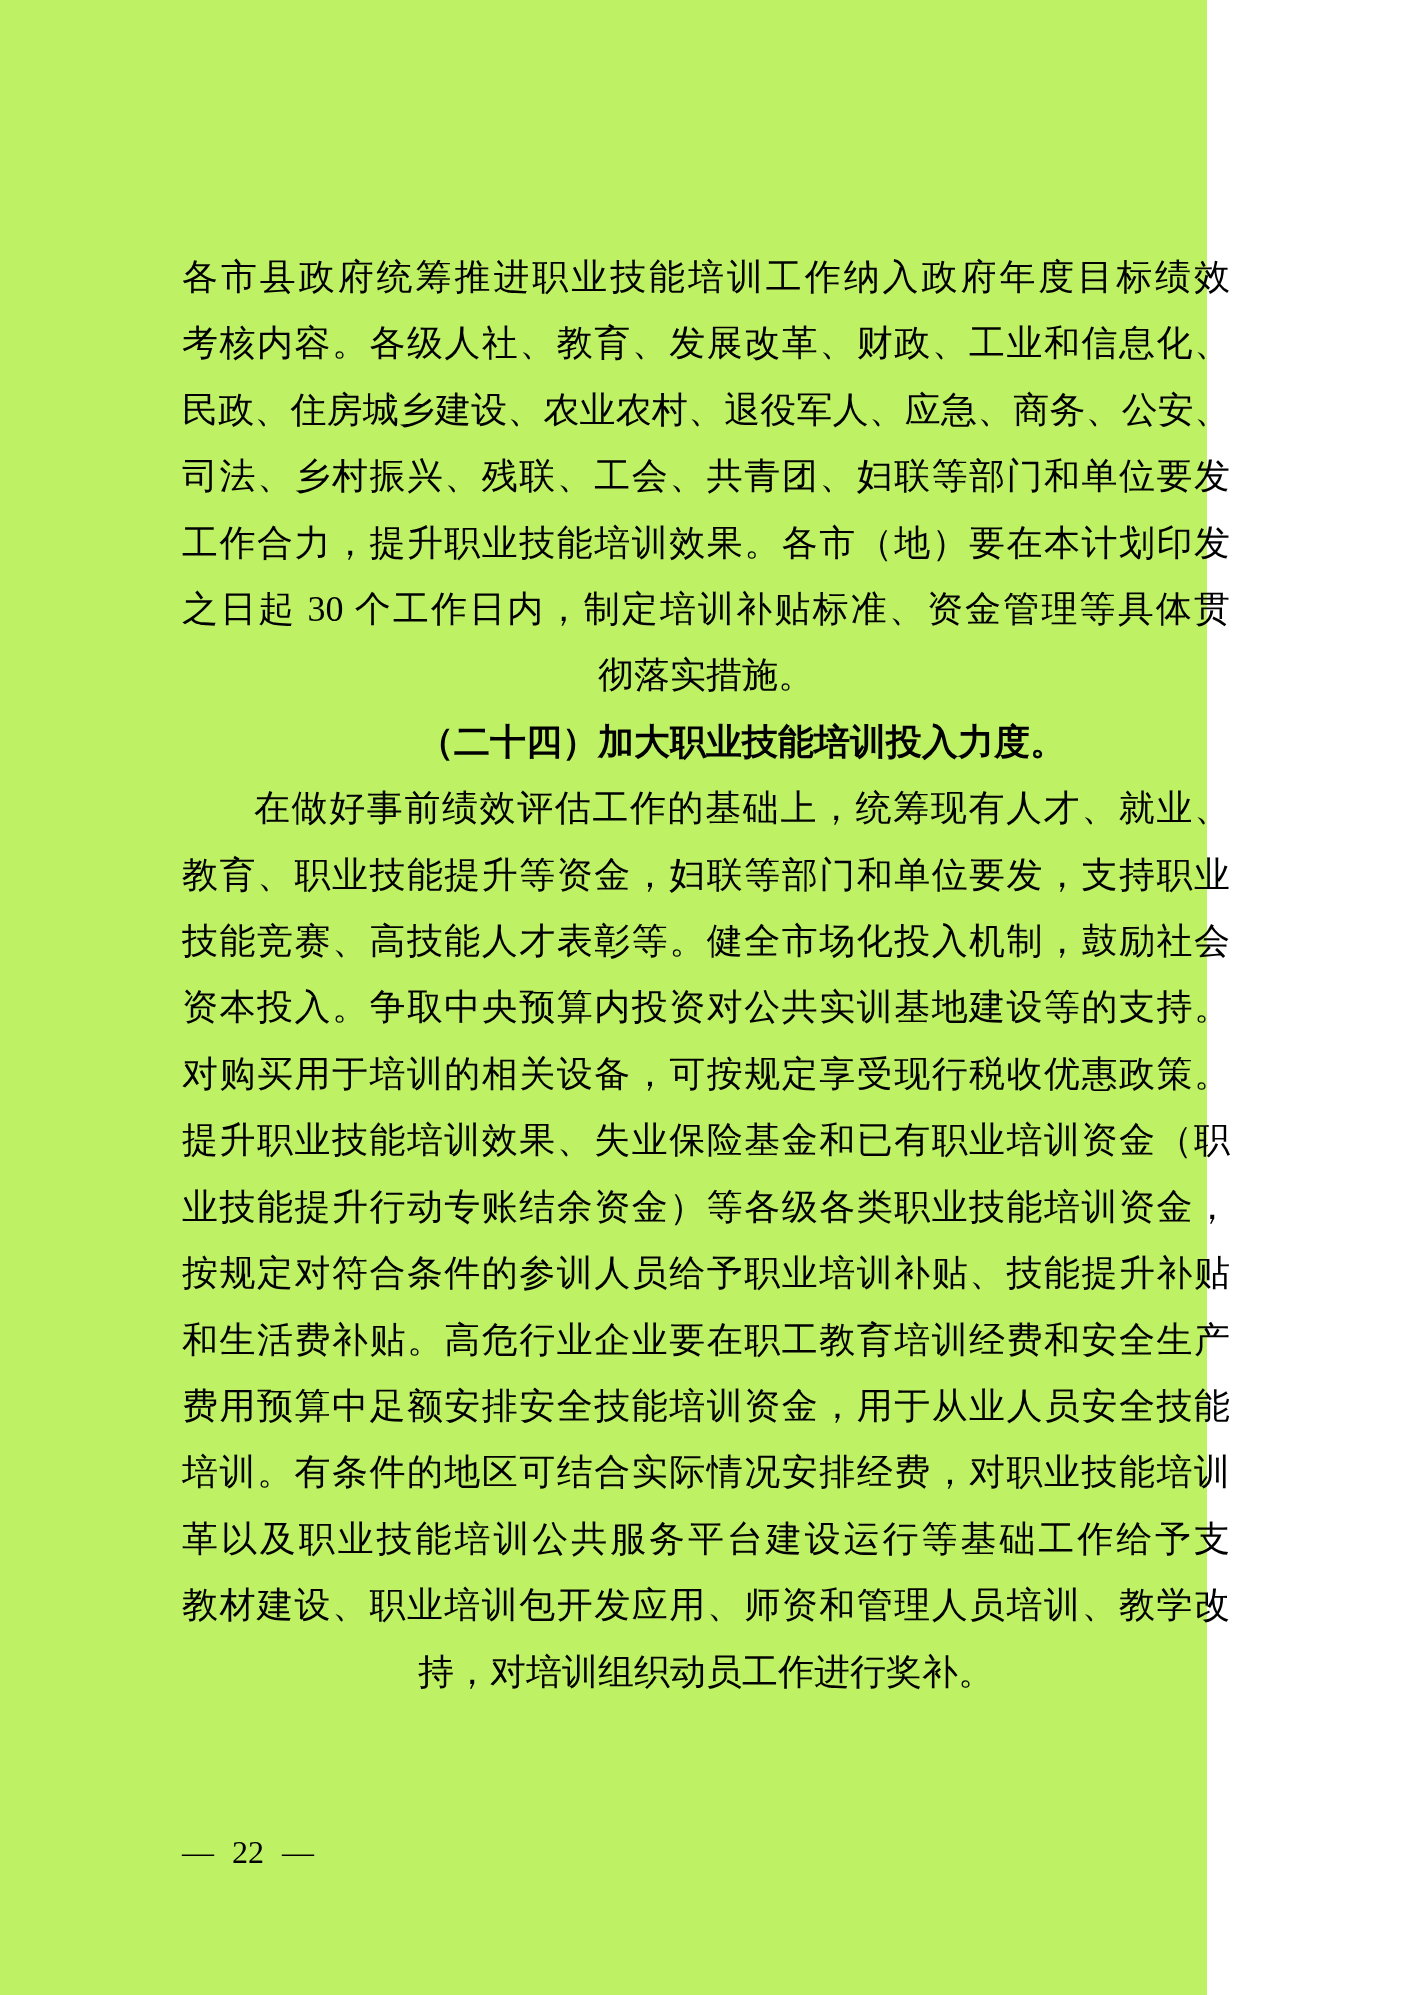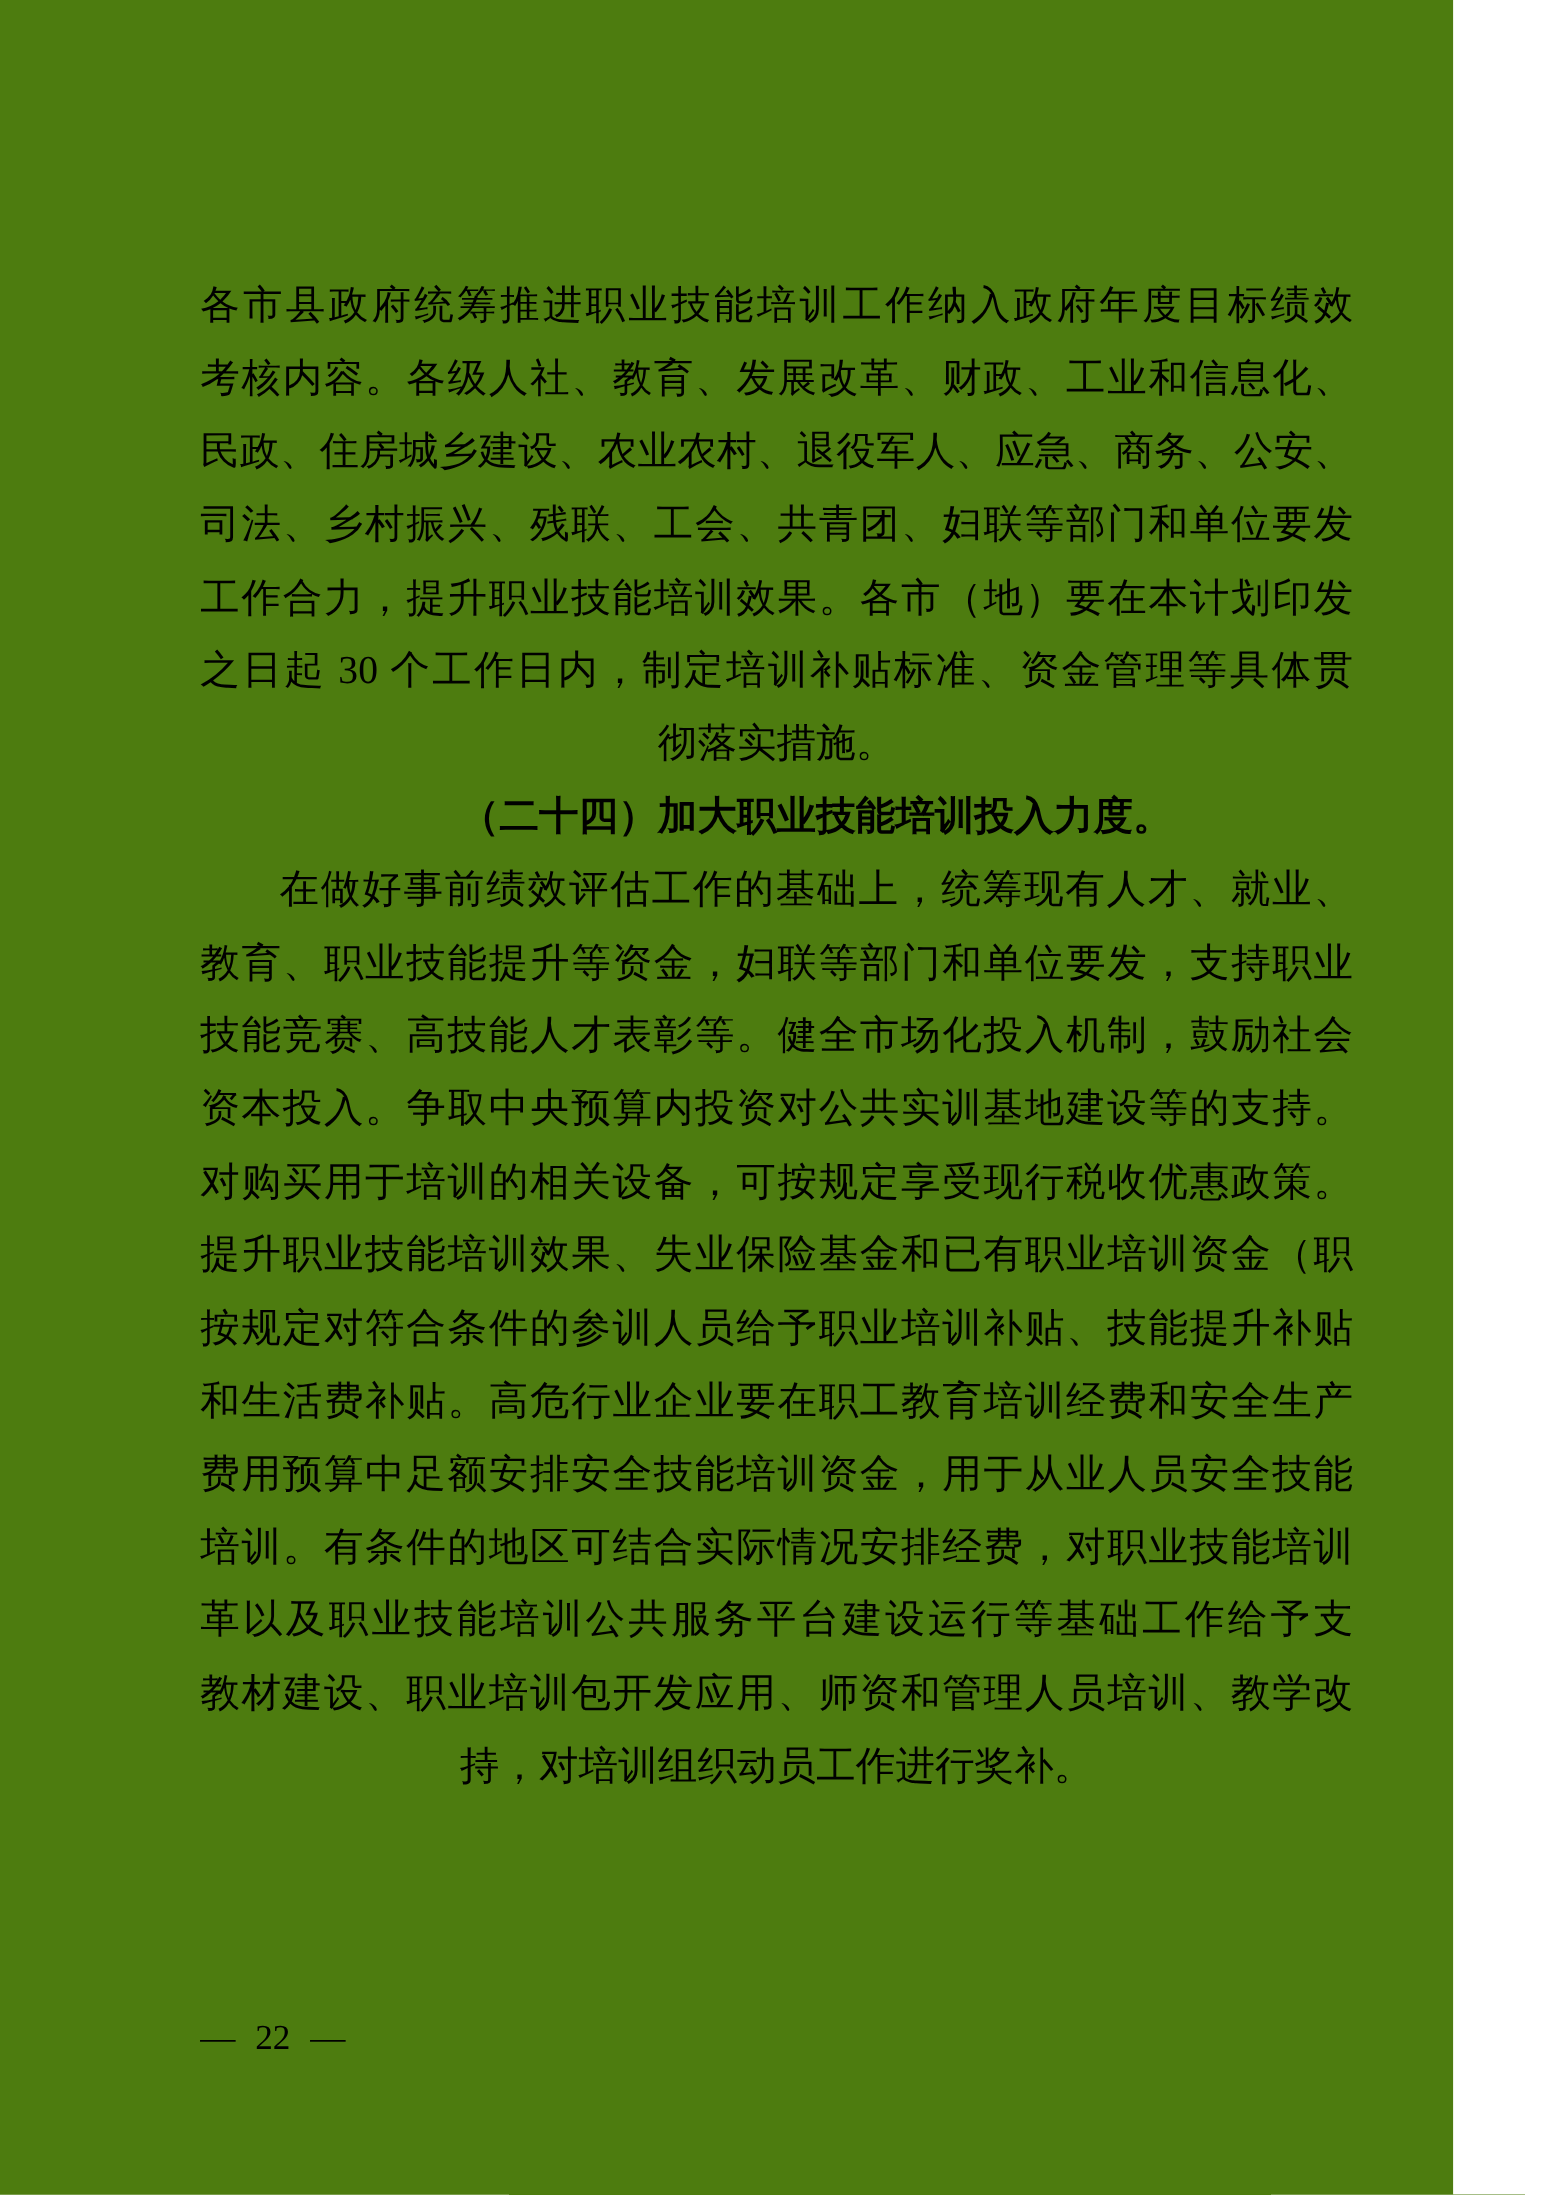--- a/index.html
+++ b/index.html
@@ -12,23 +12,23 @@
     background: #ffffff;
     position: relative;
     font-family: "Liberation Serif", "DejaVu Serif", serif;
     color: #000000;
     overflow: hidden;
   }
   .page {
     position: absolute;
     left: 0;
     top: 0;
-    width: 1321px;
+    width: 1207px;
     height: 1995px;
-    background: #4d7c0f;
+    background: #bef264;
   }
   .text-block {
     position: absolute;
     left: 182px;
     top: 244px;
     width: 1048px;
     font-size: 36px;
     line-height: 66.4px;
     letter-spacing: 0;
   }
@@ -70,20 +70,21 @@
       <div class="line justify">工作合力，提升职业技能培训效果。各市（地）要在本计划印发</div>
       <div class="line justify">之日起 30 个工作日内，制定培训补贴标准、资金管理等具体贯</div>
       <div class="line">彻落实措施。</div>
       <div class="line indent bold">（二十四）加大职业技能培训投入力度。</div>
       <div class="line justify indent">在做好事前绩效评估工作的基础上，统筹现有人才、就业、</div>
       <div class="line justify">教育、职业技能提升等资金，妇联等部门和单位要发，支持职业</div>
       <div class="line justify">技能竞赛、高技能人才表彰等。健全市场化投入机制，鼓励社会</div>
       <div class="line justify">资本投入。争取中央预算内投资对公共实训基地建设等的支持。</div>
       <div class="line justify">对购买用于培训的相关设备，可按规定享受现行税收优惠政策。</div>
       <div class="line justify">提升职业技能培训效果、失业保险基金和已有职业培训资金（职</div>
+      <div class="line justify">业技能提升行动专账结余资金）等各级各类职业技能培训资金，</div>
       <div class="line justify">按规定对符合条件的参训人员给予职业培训补贴、技能提升补贴</div>
       <div class="line justify">和生活费补贴。高危行业企业要在职工教育培训经费和安全生产</div>
       <div class="line justify">费用预算中足额安排安全技能培训资金，用于从业人员安全技能</div>
       <div class="line justify">培训。有条件的地区可结合实际情况安排经费，对职业技能培训</div>
       <div class="line justify">革以及职业技能培训公共服务平台建设运行等基础工作给予支</div>
       <div class="line justify">教材建设、职业培训包开发应用、师资和管理人员培训、教学改</div>
       <div class="line">持，对培训组织动员工作进行奖补。</div>
     </div>
 
   <div class="footer">

